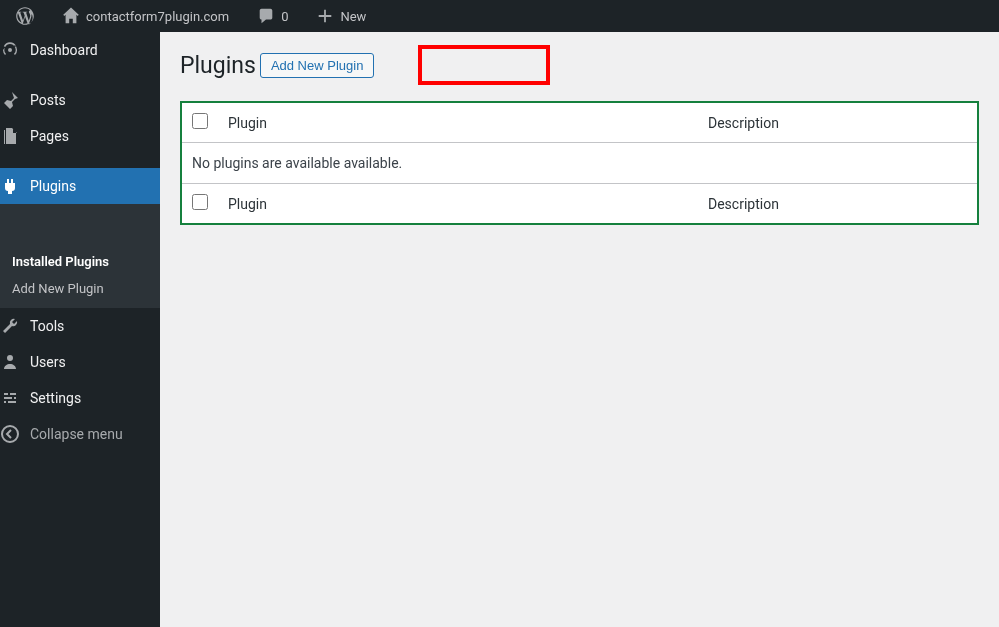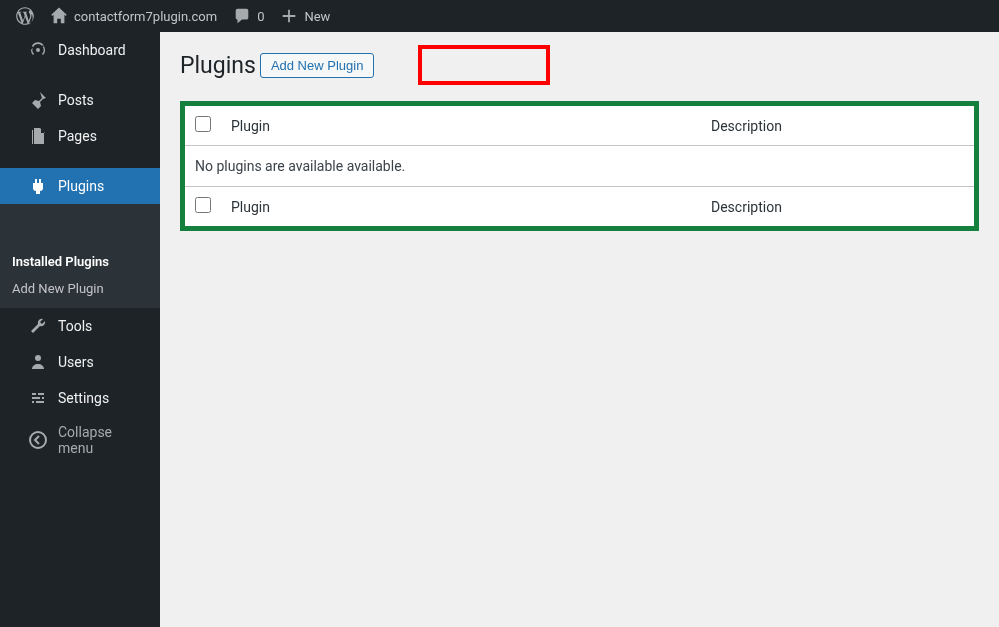--- a/index.html
+++ b/index.html
@@ -14,20 +14,21 @@
   }
   
   .adminbar {
     height: 32px;
     background: #1d2327;
     color: #f0f0f1;
     display: flex;
     align-items: center;
     padding: 0 8px;
     font-size: 13px;
+    gap: 12px;
   }
   .adminbar .ab-item {
     display: flex;
     align-items: center;
     gap: 6px;
     padding: 0 8px;
     height: 32px;
     color: #c3c4c7;
     cursor: pointer;
   }
@@ -40,21 +41,21 @@
     left: 0;
     width: 160px;
     height: calc(627px - 32px);
     background: #1d2327;
     color: #f0f0f1;
   }
   .menu-item {
     display: flex;
     align-items: center;
     gap: 10px;
-    padding: 8px 28px;
+    padding: 8px 0;
     font-size: 14px;
     color: #f0f0f1;
     cursor: pointer;
     position: relative;
   }
   .menu-item.collapse { color: #a7aaad; }
   .menu-item svg { width: 20px; height: 20px; fill: #a7aaad; flex-shrink: 0; }
   .menu-item.active {
     background: #2271b1;
     color: #fff;
@@ -116,21 +117,21 @@
     cursor: pointer;
   }
   .highlight-box {
     position: absolute;
     border: 4px solid #ff0000;
     pointer-events: none;
   }
   .plugins-table {
     width: 100%;
     background: #fff;
-    border: 5px solid #15803d;
+    border: 2px solid #15803d;
     border-collapse: collapse;
   }
   .plugins-table th, .plugins-table td {
     text-align: left;
     padding: 10px;
     font-weight: 400;
     font-size: 14px;
     color: #2c3338;
   }
   .plugins-table thead th, .plugins-table tfoot th {

